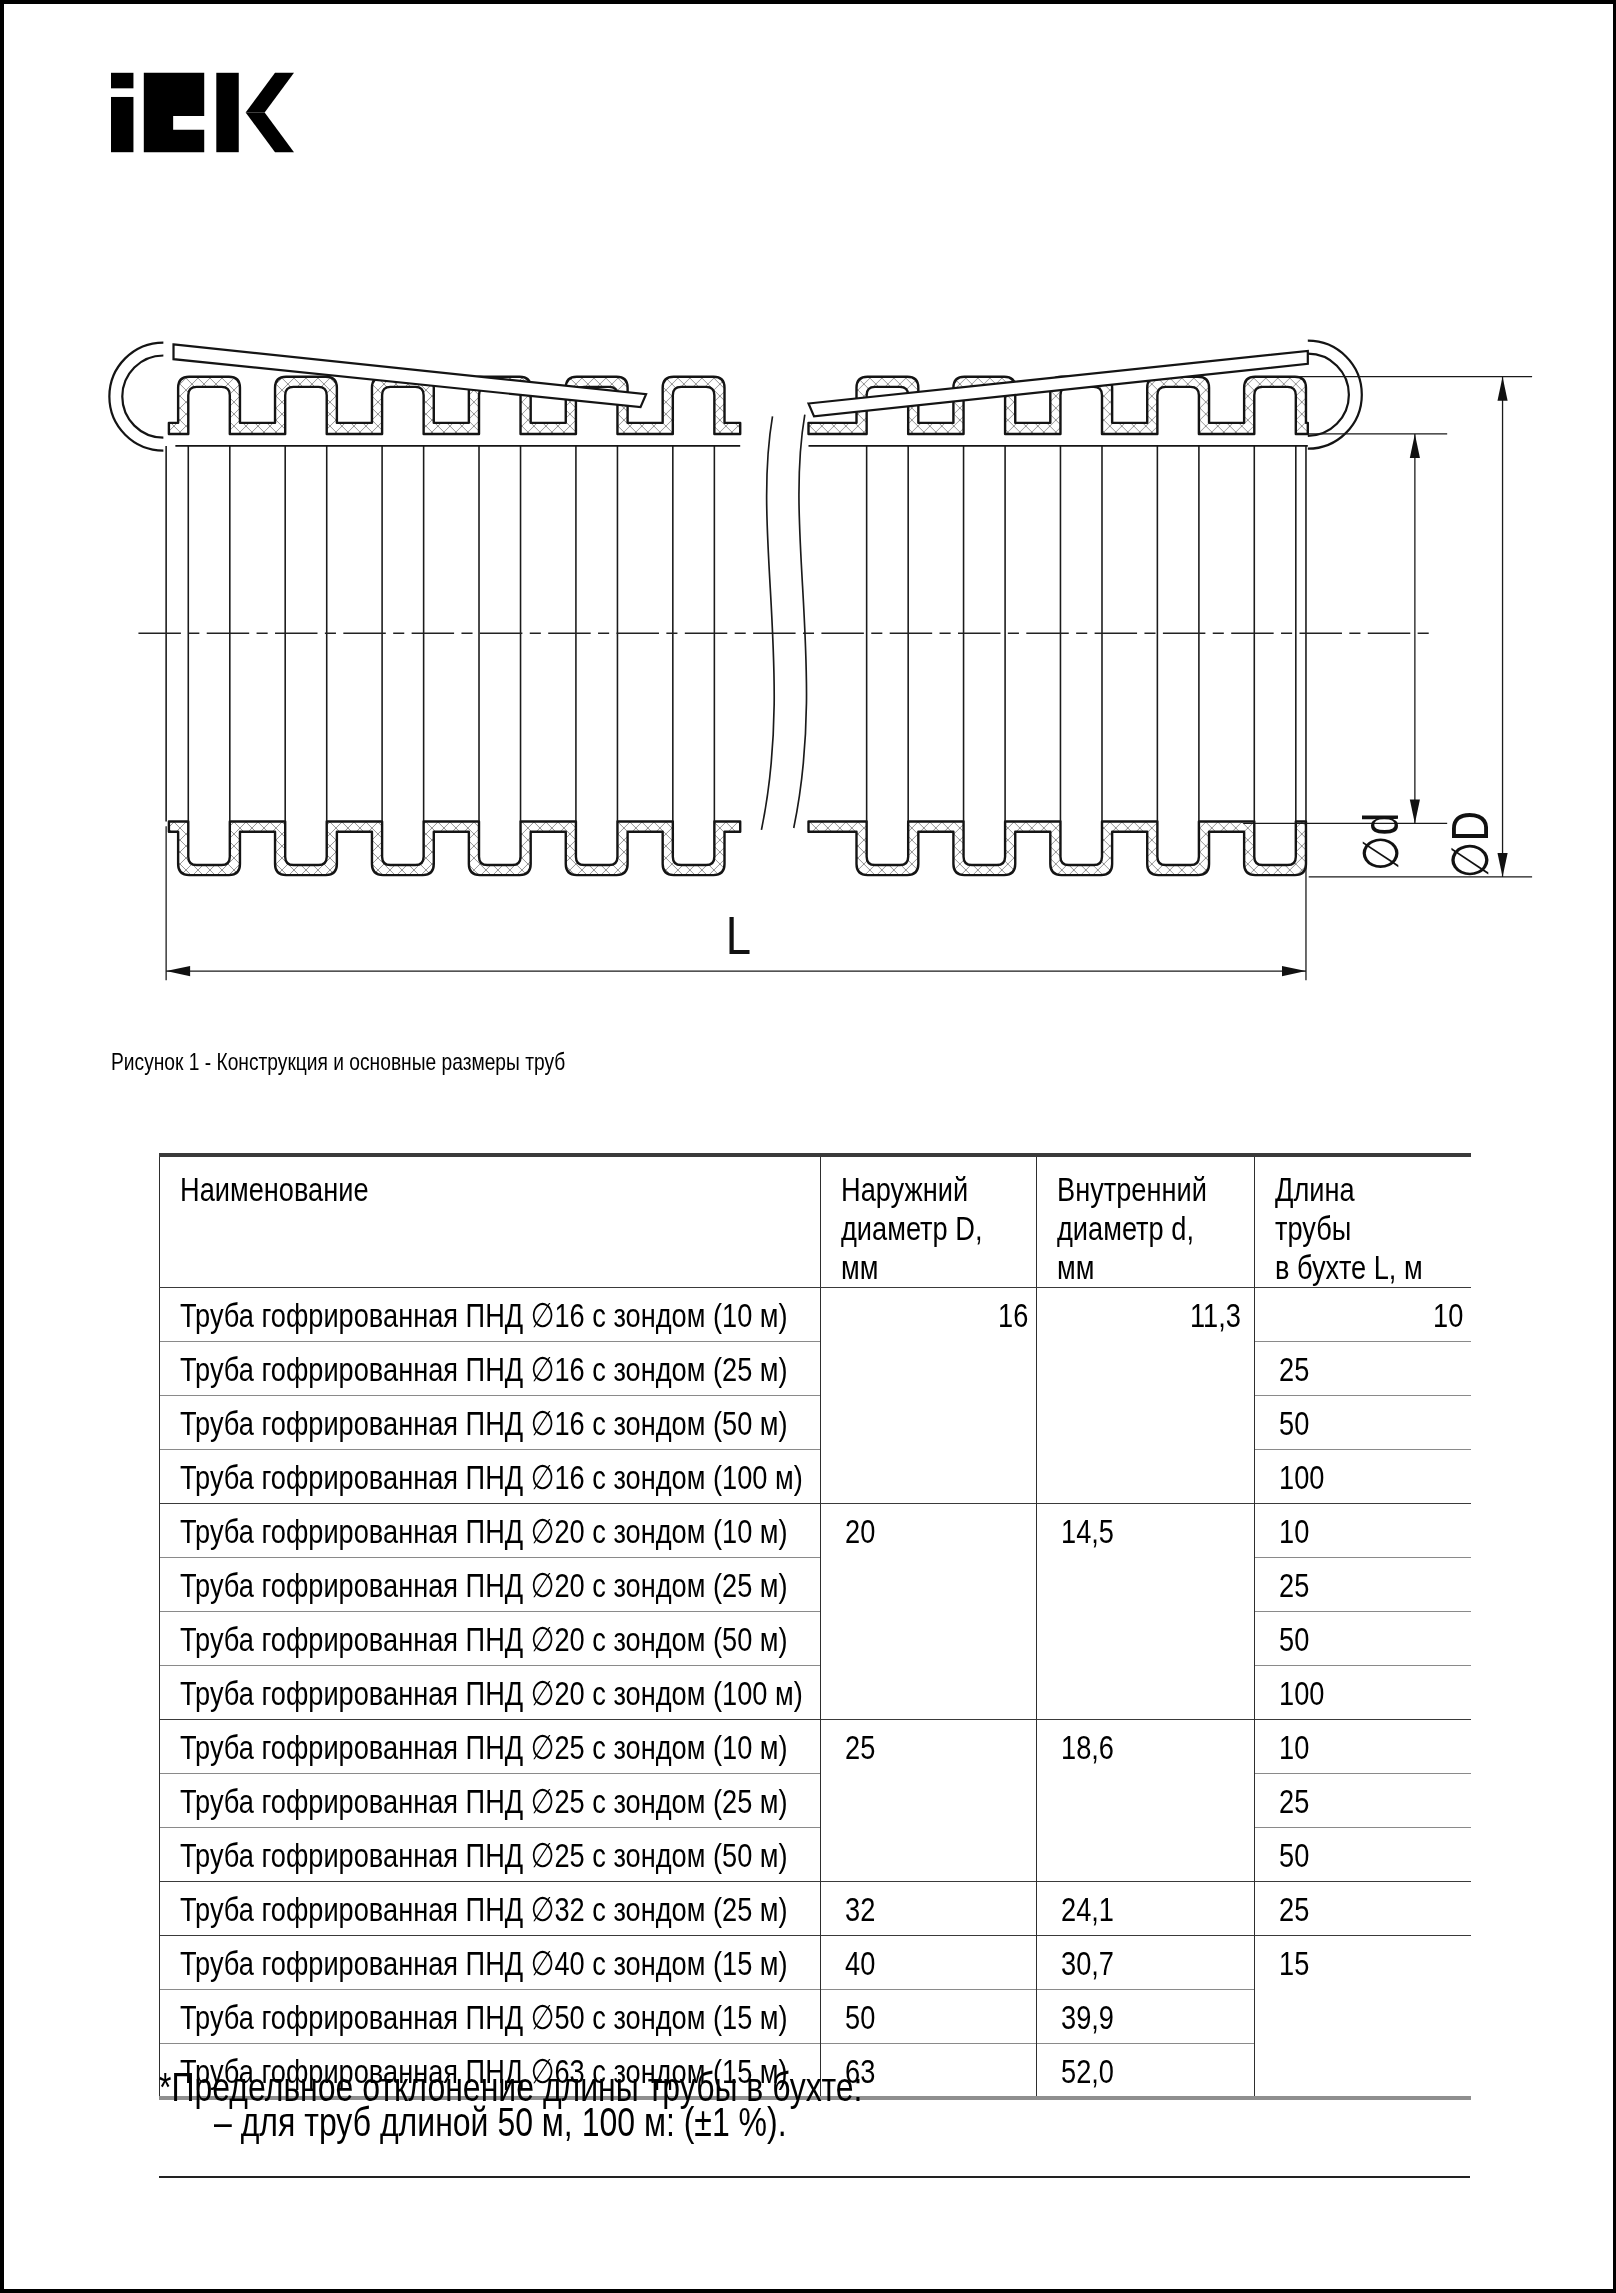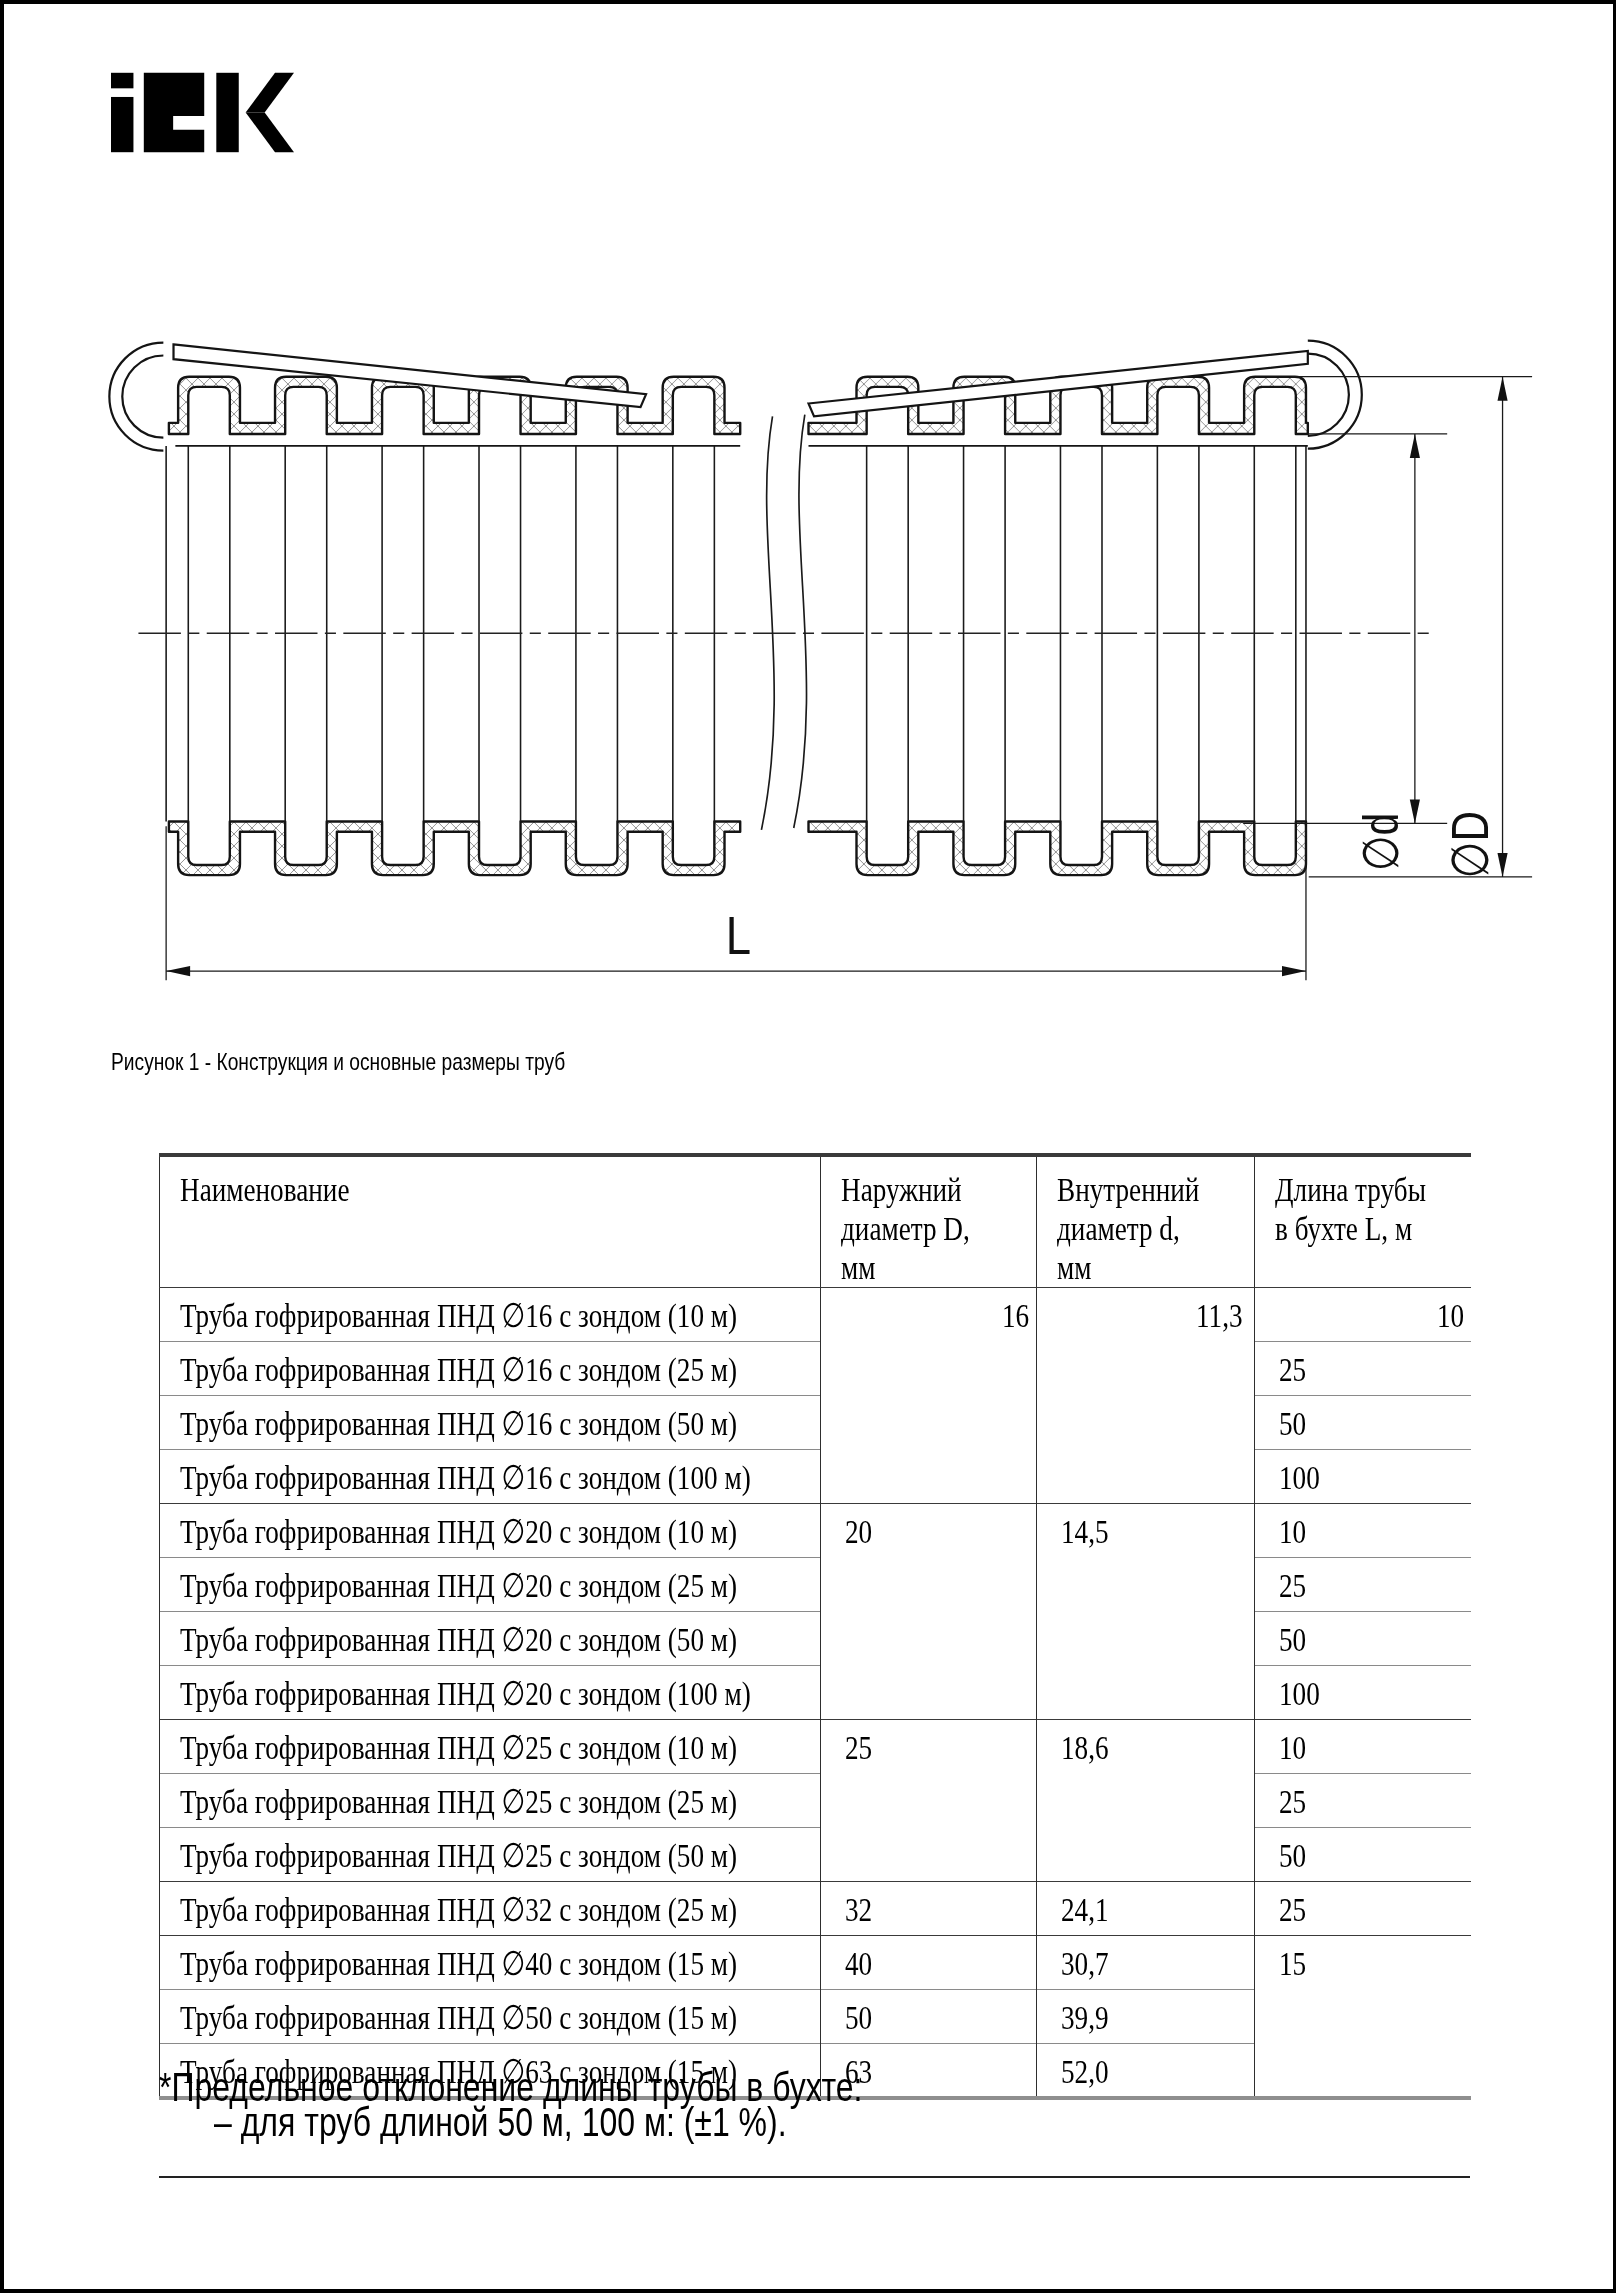--- a/index.html
+++ b/index.html
@@ -13,21 +13,21 @@
 
   .logo { position:absolute; left:111px; top:70px; width:183px; height:85px; }
 
   .drawing { position:absolute; left:0; top:0; width:1617px; height:1034px; }
 
   .caption { position:absolute; left:111px; top:1048px; font-size:24px; }
 
   .spec-table { position:absolute; left:159px; top:1153px; width:1311px;
                 border-collapse:collapse; table-layout:fixed; font-size:34px;
                 border-bottom:4.6px solid #8f8f8f; }
-  .spec-table th, .spec-table td { border-left:1.8px solid #2e2e2e; text-align:left; font-weight:normal;font-family:Liberation Serif, serif; }
+  .spec-table th, .spec-table td { border-left:1.8px solid #2e2e2e; text-align:left; font-weight:normal; }
   .spec-table thead th { border-top:4.6px solid #3a3a3a; border-bottom:1.8px solid #3a3a3a;
                          height:85px; vertical-align:top; padding:13px 0 0 20px; line-height:39px; }
   .spec-table td { height:54px; vertical-align:top; padding:10px 0 0 20px; line-height:35px;
                    border-top:0.9px solid #8a8a8a; box-sizing:border-box; }
   .spec-table td.num { padding-left:24px; }
   .spec-table tbody tr:first-child td { border-top:none;text-align:right; }
   .spec-table tbody tr.group-start td { border-top:1.8px solid #3a3a3a; }
 
   .footnote { position:absolute; left:159px; top:2070px; font-size:40px; line-height:35px; }
   .footnote .item { padding-left:55px; }

